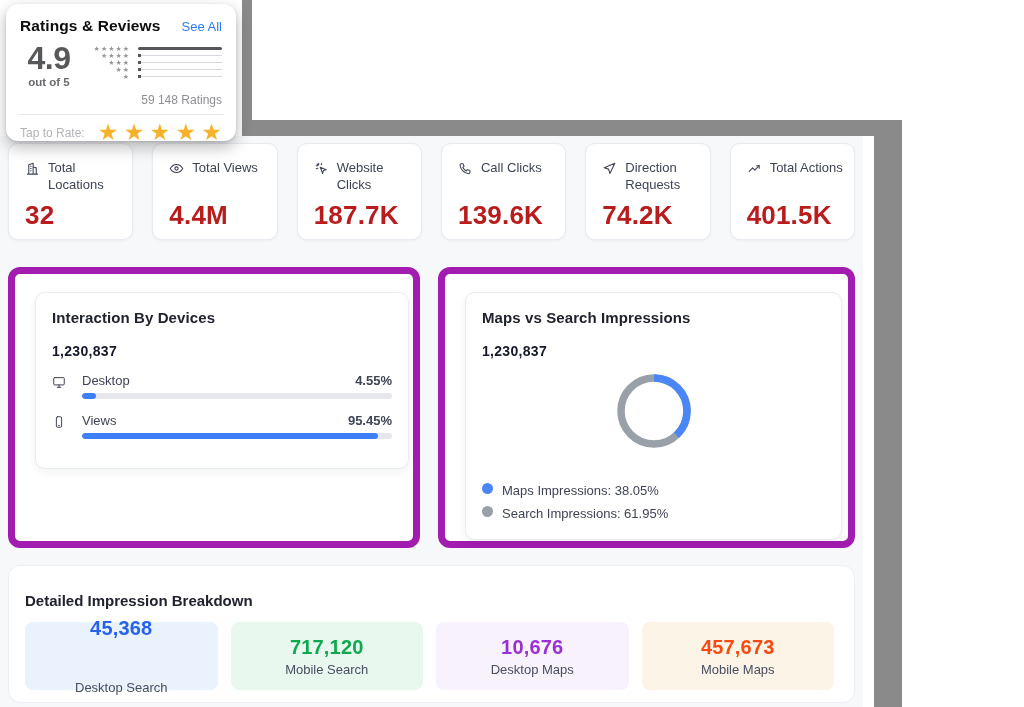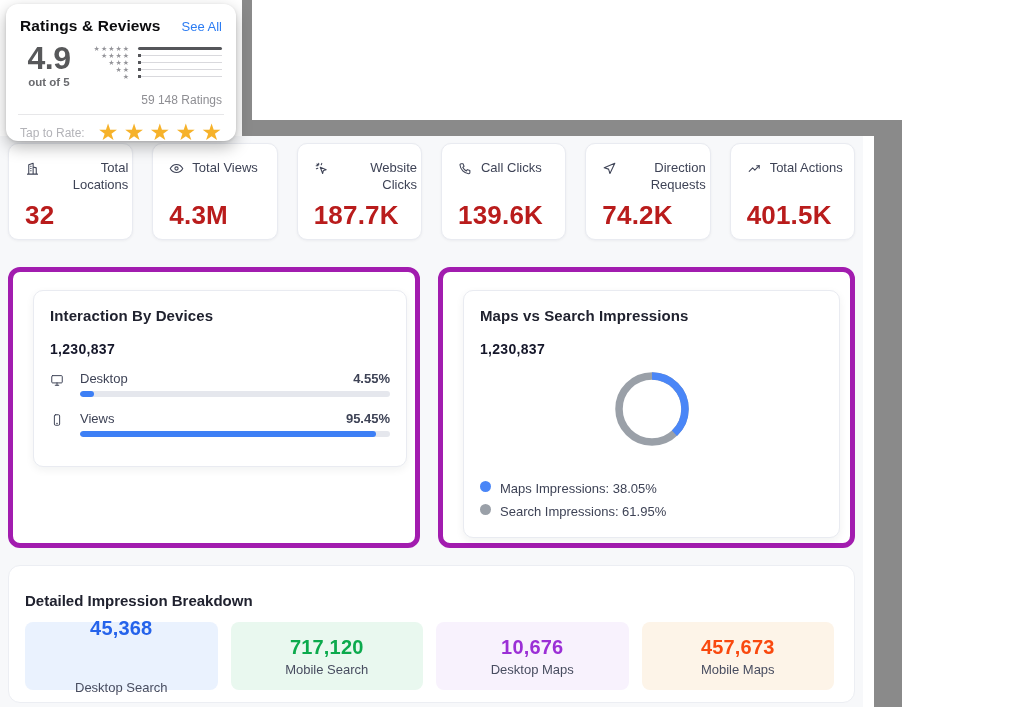--- a/index.html
+++ b/index.html
@@ -14,25 +14,25 @@
   
   .content { position:absolute; left:0; top:136px; width:863px; height:571px; background:#f7f8fa; }
 
   
   .stat-row { position:absolute; left:8px; top:7px; width:847px; display:flex; gap:19px; }
   .stat-card { flex:1; height:97px; background:#fff; border:1px solid #e9ebf1; border-radius:10px;
                box-shadow:0 1px 3px rgba(23,28,38,.05); padding:15px 4px 0 16px; }
   .stat-head { display:flex; gap:8px; min-height:41px; align-items:flex-start; }
   .stat-head .ic { flex:0 0 15px; margin-top:2px; color:#3e4356; }
   .stat-head .ic svg { width:15px; height:15px; display:block; }
-  .stat-label { font-size:13px; line-height:17px; color:#3e4356; font-weight:500;text-align:right; }
+  .stat-label { font-size:13px; line-height:17px; color:#3e4356; font-weight:500; }
   .stat-value { font-size:26px; font-weight:700; color:#b91c1c; letter-spacing:.2px; }
 
   
-  .panel { position:absolute; top:131px; height:281px; background:#fff; border:5px solid #a21caf; border-radius:12px; }
+  .panel { position:absolute; top:131px; height:281px; background:#fff; border:7px solid #a21caf; border-radius:12px; }
   .panel-left  { left:8px;   width:412px; }
   .panel-right { left:438px; width:417px; }
   .card { position:absolute; left:20px; top:18px; background:#fff; border:1px solid #e9ebf1; border-radius:10px;
           box-shadow:0 3px 8px rgba(23,28,38,.06); padding:16px; }
   .devices-card { width:374px; height:177px; }
   .impressions-card { width:377px; height:248px; display:flex; flex-direction:column; }
   .card-title { font-size:15px; font-weight:700; color:#20222f; letter-spacing:.1px; }
   .big-number { font-size:14px; font-weight:700; color:#15172a; margin-top:17px; letter-spacing:.3px; }
 
   .device-row { display:flex; gap:16px; margin-top:14px; }
@@ -113,21 +113,21 @@
       <div class="stat-card">
         <div class="stat-head">
           <span class="ic">
             <svg viewBox="0 0 24 24" fill="none" stroke="currentColor" stroke-width="1.7" stroke-linecap="round" stroke-linejoin="round">
                 <path d="M2 12s3.5-6.5 10-6.5S22 12 22 12s-3.5 6.5-10 6.5S2 12 2 12z"></path>
                 <circle cx="12" cy="12" r="2.6"></circle>
               </svg>
           </span>
           <span class="stat-label">Total Views</span>
         </div>
-        <div class="stat-value">4.3M</div>
+        <div class="stat-value">4.4M</div>
       </div>
 
       <div class="stat-card">
         <div class="stat-head">
           <span class="ic">
             <svg viewBox="0 0 24 24" fill="none" stroke="currentColor" stroke-width="1.7" stroke-linecap="round" stroke-linejoin="round">
                 <path d="M10 10l9.5 3.8-4.4 1.3L13.8 20 10 10z"></path>
                 <path d="M7.5 3.5v2.5M3.5 7.5H6M4.8 4.8l1.7 1.7M12.5 3.8l-.9 2.3M3.8 12.5l2.3-.9"></path>
               </svg>
           </span>

